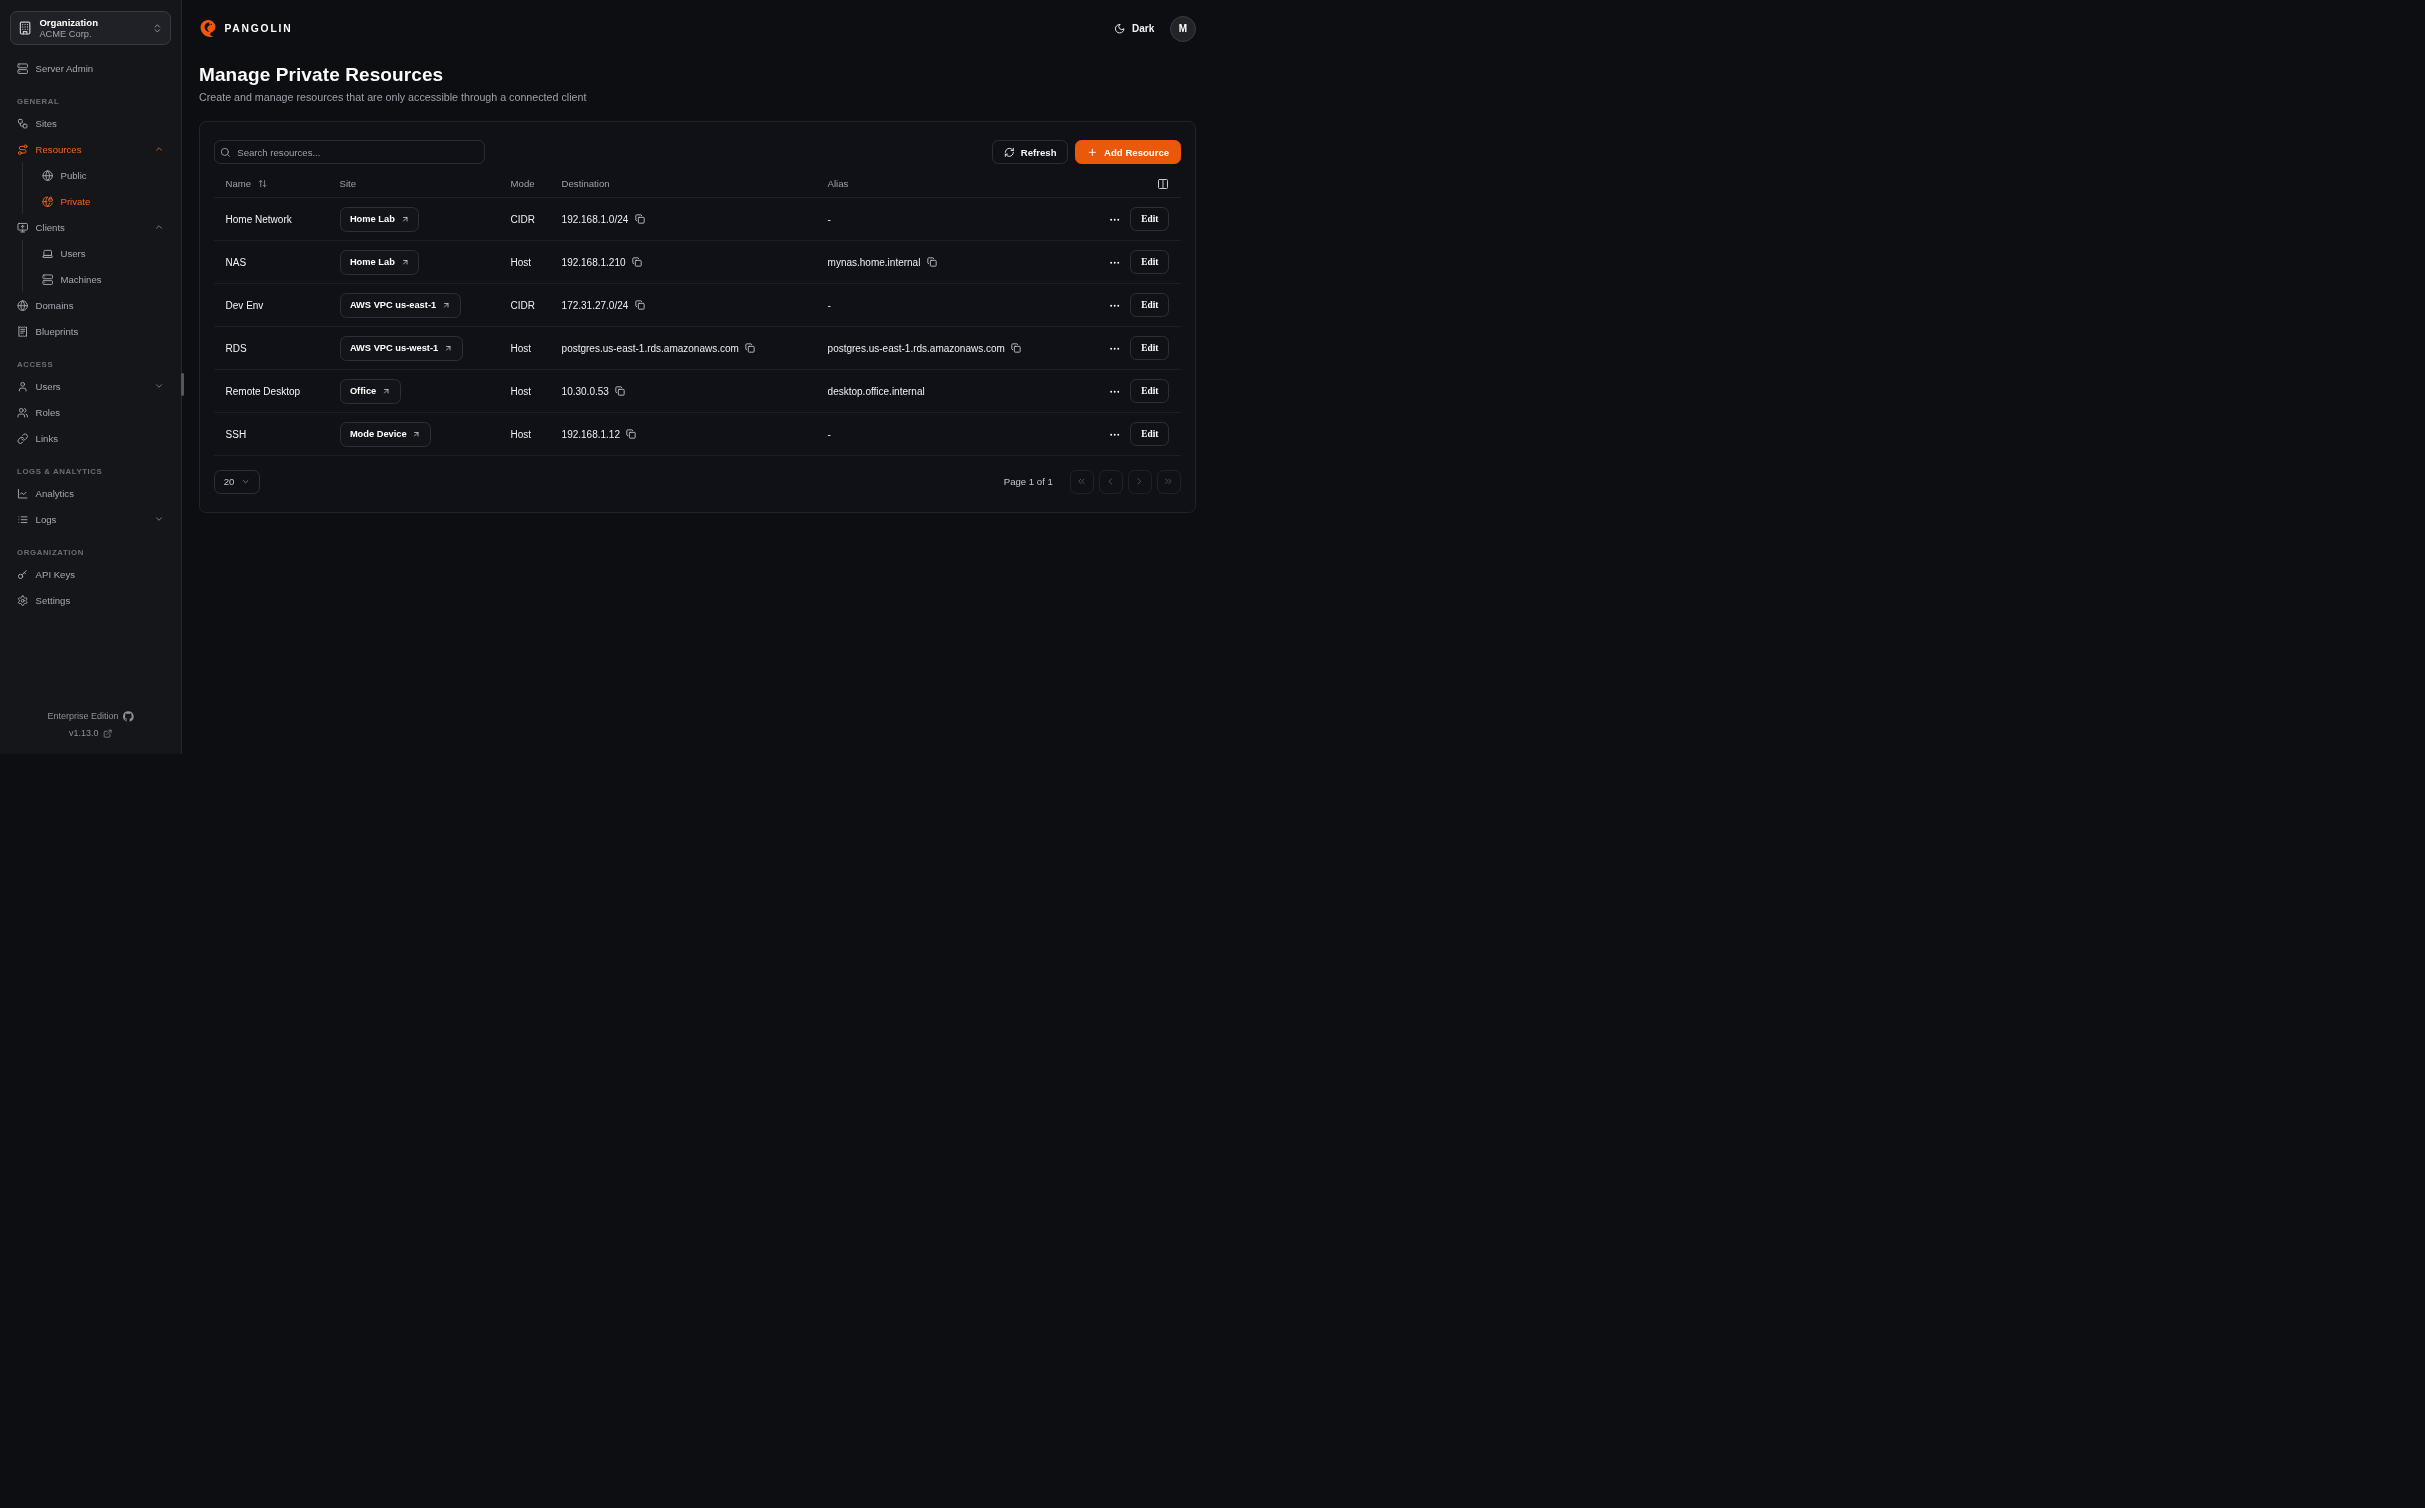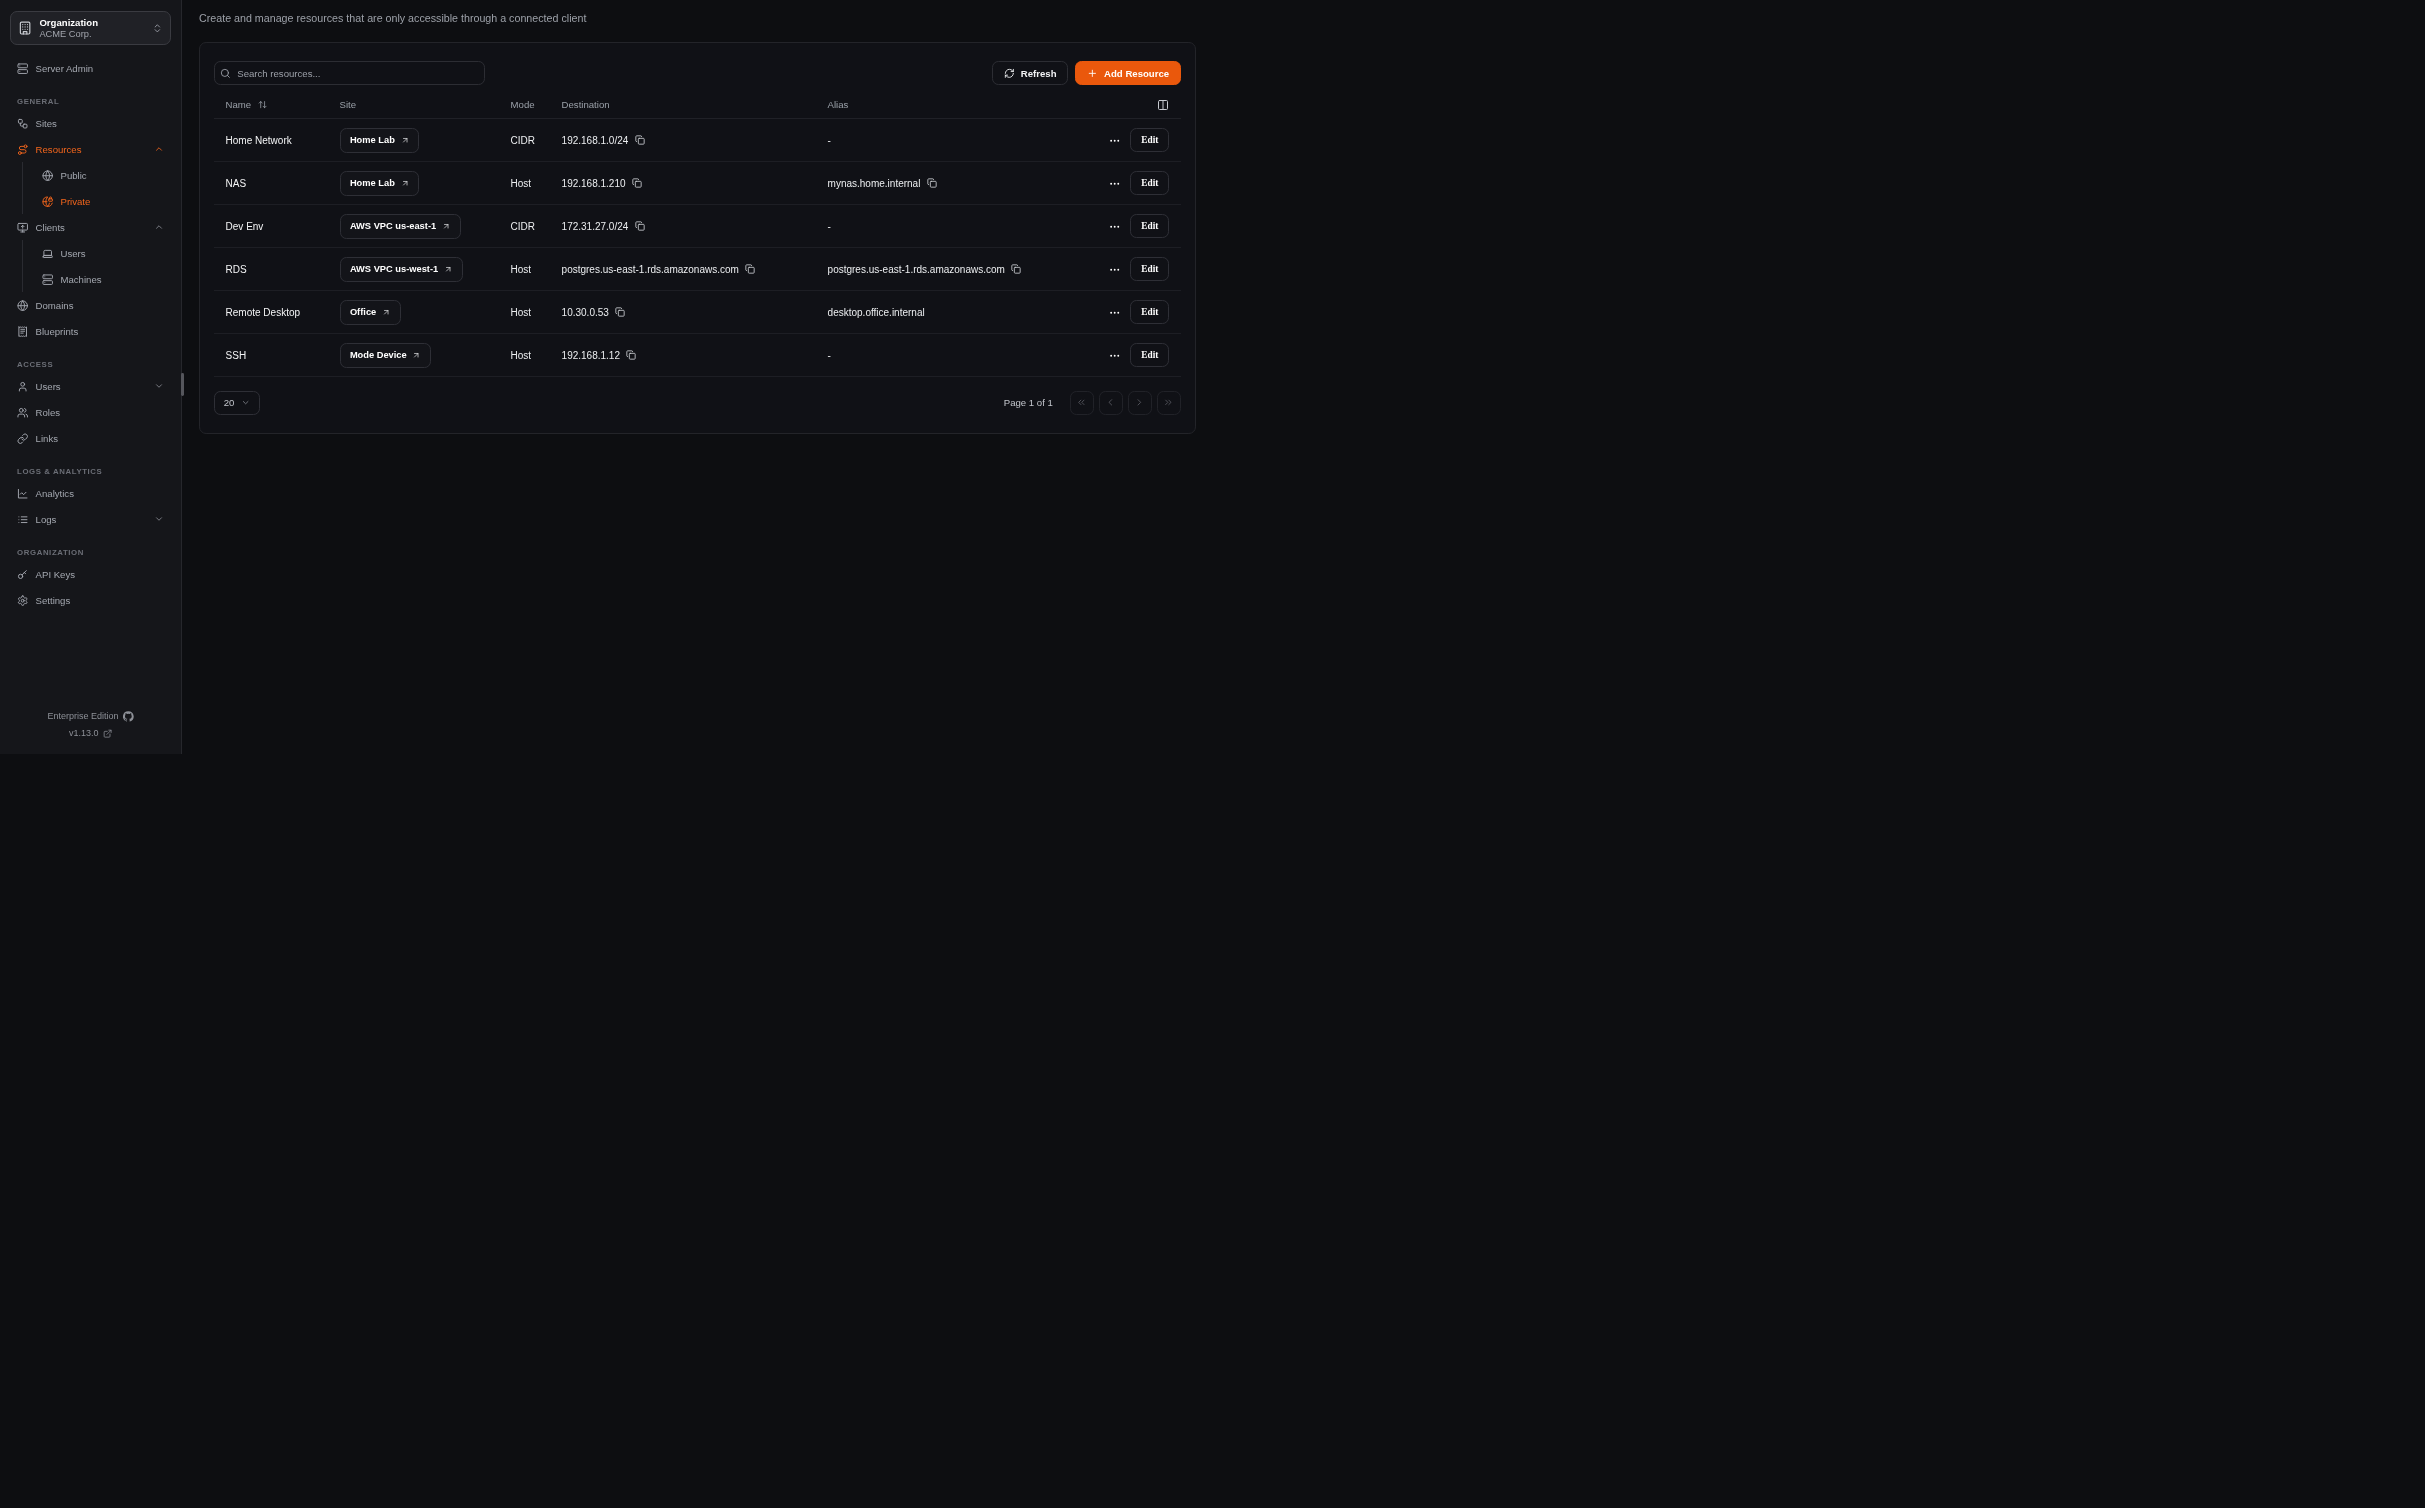--- a/index.html
+++ b/index.html
@@ -376,22 +376,48 @@
               <path d="M10 14 21 3"></path>
               <path d="M18 13v6a2 2 0 0 1-2 2H5a2 2 0 0 1-2-2V8a2 2 0 0 1 2-2h6"></path>
             </svg>
           </span>
       </div>
     </div>
     <div class="scroll-thumb"></div>
   </aside>
 
   <main class="main">
+    <div class="topbar">
+      <div class="brand">
+        <span class="ic" style="width:19px;height:19px;">
+            <svg viewBox="0 0 24 24">
+              <path fill="#f0570e" d="M12.6 1.2C6.2.6 1.6 5.8 2 11.4c.4 6.4 6 11.4 12.3 11.3 1.6 0 3-.3 4-.8-3.6-.4-5-2.3-4-3.9 1-1.5 3.3-1.7 5-3.8 1.6-2 2-4.8.9-7.2-1.3-3-4.3-5.5-7.6-5.8z"></path>
+              <path fill="#0d0e11" d="M12.4 4.3c-3.2.2-5.6 3-5.4 6.1.2 3.4 3.2 6 6.5 5.7-2-.8-3.2-2.6-3-4.6.2-1.9 1.7-3.4 3.6-3.7-.8-.6-1.3-1.4-1.2-2.4 0-.4.2-.8.4-1.1h-.9z"></path>
+              <circle cx="15.6" cy="7" r="1" fill="#0d0e11"></circle>
+            </svg>
+          </span>
+        <span class="brand-name">PANGOLIN</span>
+      </div>
+      <div class="topbar-right">
+        <div class="theme-toggle">
+          <span class="ic" style="width:11.4px;height:11.4px;">
+              <svg viewBox="0 0 24 24" fill="none" stroke="currentColor" stroke-width="2" stroke-linecap="round" stroke-linejoin="round">
+                <path d="M12 3a6 6 0 0 0 9 9 9 9 0 1 1-9-9Z"></path>
+              </svg>
+            </span>
+          <span>Dark</span>
+        </div>
+        <div class="avatar">
+          <span>M</span>
+        </div>
+      </div>
+    </div>
 
     <div class="page-head">
+      <h1 class="page-title">Manage Private Resources</h1>
       <div class="page-subtitle">Create and manage resources that are only accessible through a connected client</div>
     </div>
 
     <section class="card">
       <div class="toolbar">
         <div class="search">
           <span class="ic" style="width:10.7px;height:10.7px;">
               <svg viewBox="0 0 24 24" fill="none" stroke="currentColor" stroke-width="2" stroke-linecap="round" stroke-linejoin="round">
                 <circle cx="11" cy="11" r="8"></circle>
                 <path d="m21 21-4.3-4.3"></path>

